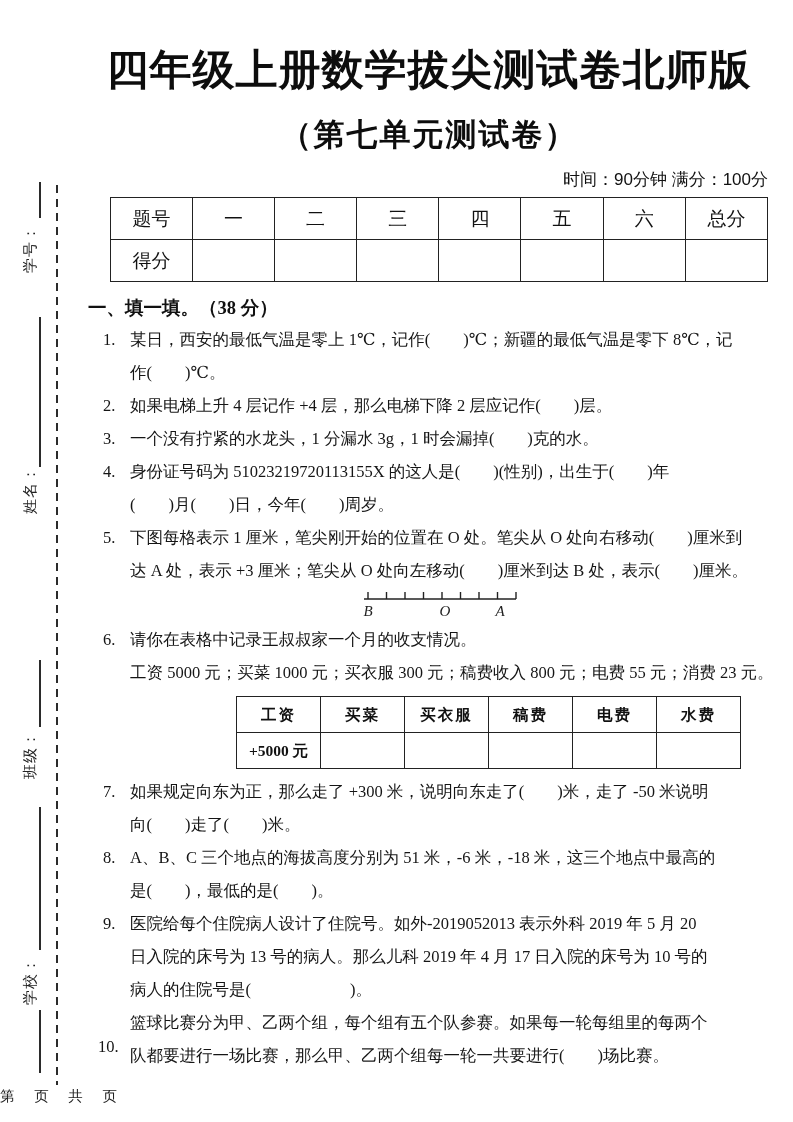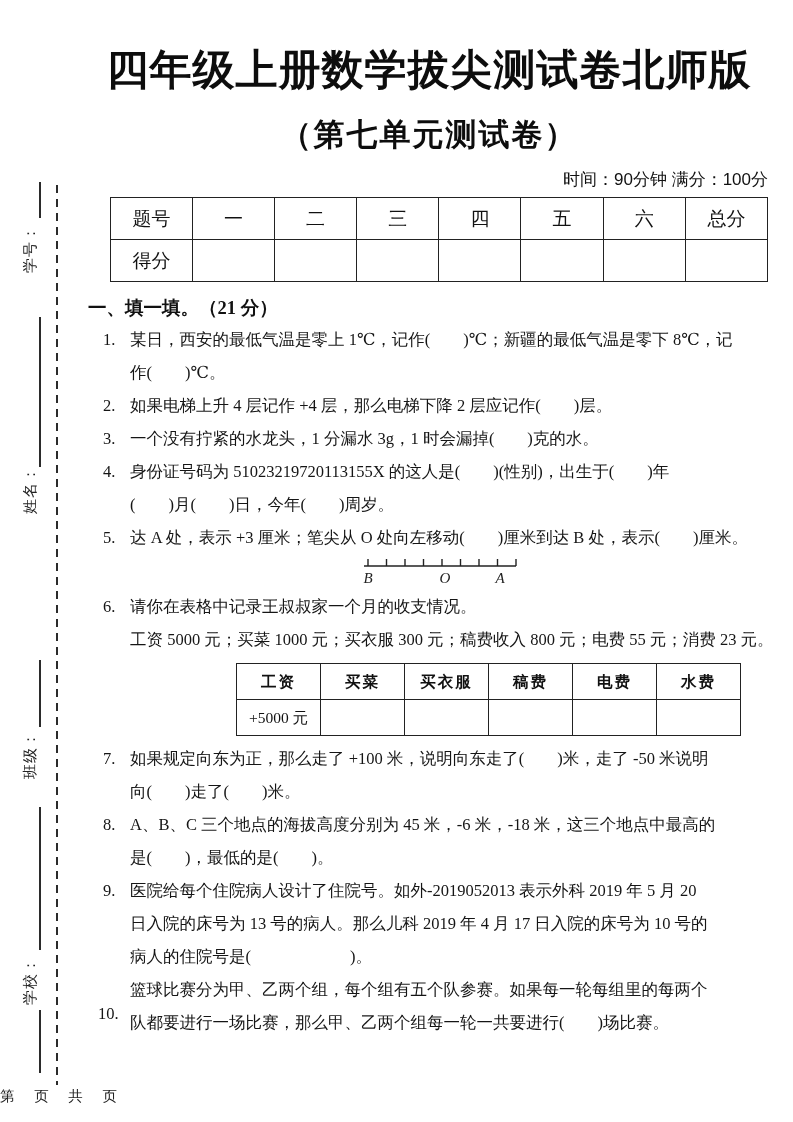--- a/index.html
+++ b/index.html
@@ -72,21 +72,21 @@
   .qline { white-space: nowrap; }
 
   .numline-wrap { margin: 0 0 2px 230px; height: 34px; }
 
   .expense-table { width: 505px; margin: 7px 0 6px 106px; table-layout: fixed; }
   .expense-table td {
     border: 1.5px solid #222; height: 31px; text-align: center;
     font-size: 15.5px; color: #111;
   }
   .expense-table tr.hdr td { font-weight: bold; letter-spacing: 2px; }
-  .expense-table td.wage { font-weight: normal; letter-spacing: 0; }
+  .expense-table td.wage { font-weight: bold; letter-spacing: 0; }
 
   .footer {
     position: absolute; bottom: 16px; left: 0; width: 100%;
     text-align: left; font-size: 14.5px; letter-spacing: 8px; color: #222;
   }
 </style>
 </head>
 <body>
 
 <div class="page">
@@ -128,21 +128,21 @@
         <td></td>
         <td></td>
         <td></td>
         <td></td>
         <td></td>
         <td></td>
       </tr>
     </tbody>
       </table>
 
-    <div class="section-title">一、填一填。（21 分）</div>
+    <div class="section-title">一、填一填。（38 分）</div>
 
     <div class="question">
       <span class="qnum">1.</span>
       <div class="qlines">
         <div class="qline">某日，西安的最低气温是零上 1℃，记作(　　)℃；新疆的最低气温是零下 8℃，记</div>
         <div class="qline">作(　　)℃。</div>
       </div>
     </div>
 
     <div class="question">
@@ -163,20 +163,21 @@
       <span class="qnum">4.</span>
       <div class="qlines">
         <div class="qline">身份证号码为 51023219720113155X 的这人是(　　)(性别)，出生于(　　)年</div>
         <div class="qline">(　　)月(　　)日，今年(　　)周岁。</div>
       </div>
     </div>
 
     <div class="question">
       <span class="qnum">5.</span>
       <div class="qlines">
+        <div class="qline">下图每格表示 1 厘米，笔尖刚开始的位置在 O 处。笔尖从 O 处向右移动(　　)厘米到</div>
         <div class="qline">达 A 处，表示 +3 厘米；笔尖从 O 处向左移动(　　)厘米到达 B 处，表示(　　)厘米。</div>
         <div class="numline-wrap">
           <svg width="160" height="34" viewBox="0 0 160 34">
             <line x1="4" y1="12" x2="156" y2="12" stroke="#222" stroke-width="1.6"></line>
             <line x1="8" y1="5" x2="8" y2="12" stroke="#222" stroke-width="1.4"></line>
             <line x1="26.5" y1="5" x2="26.5" y2="12" stroke="#222" stroke-width="1.4"></line>
             <line x1="45" y1="5" x2="45" y2="12" stroke="#222" stroke-width="1.4"></line>
             <line x1="63.5" y1="5" x2="63.5" y2="12" stroke="#222" stroke-width="1.4"></line>
             <line x1="82" y1="5" x2="82" y2="12" stroke="#222" stroke-width="1.4"></line>
             <line x1="100.5" y1="5" x2="100.5" y2="12" stroke="#222" stroke-width="1.4"></line>
@@ -215,29 +216,29 @@
             <td></td>
           </tr>
         </tbody>
           </table>
       </div>
     </div>
 
     <div class="question">
       <span class="qnum">7.</span>
       <div class="qlines">
-        <div class="qline">如果规定向东为正，那么走了 +100 米，说明向东走了(　　)米，走了 -50 米说明</div>
+        <div class="qline">如果规定向东为正，那么走了 +300 米，说明向东走了(　　)米，走了 -50 米说明</div>
         <div class="qline">向(　　)走了(　　)米。</div>
       </div>
     </div>
 
     <div class="question">
       <span class="qnum">8.</span>
       <div class="qlines">
-        <div class="qline">A、B、C 三个地点的海拔高度分别为 45 米，-6 米，-18 米，这三个地点中最高的</div>
+        <div class="qline">A、B、C 三个地点的海拔高度分别为 51 米，-6 米，-18 米，这三个地点中最高的</div>
         <div class="qline">是(　　)，最低的是(　　)。</div>
       </div>
     </div>
 
     <div class="question">
       <span class="qnum">9.</span>
       <div class="qlines">
         <div class="qline">医院给每个住院病人设计了住院号。如外-2019052013 表示外科 2019 年 5 月 20</div>
         <div class="qline">日入院的床号为 13 号的病人。那么儿科 2019 年 4 月 17 日入院的床号为 10 号的</div>
         <div class="qline">病人的住院号是(　　　　　　)。</div>

